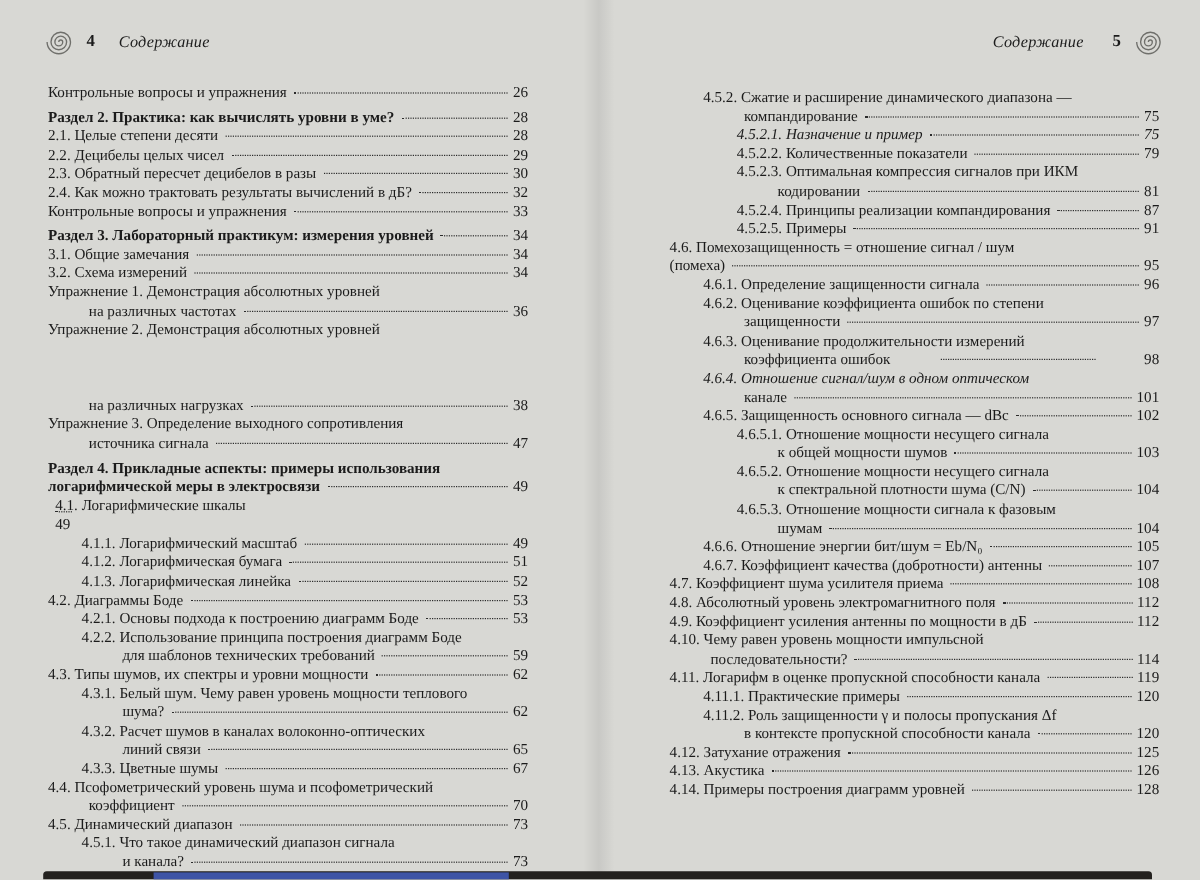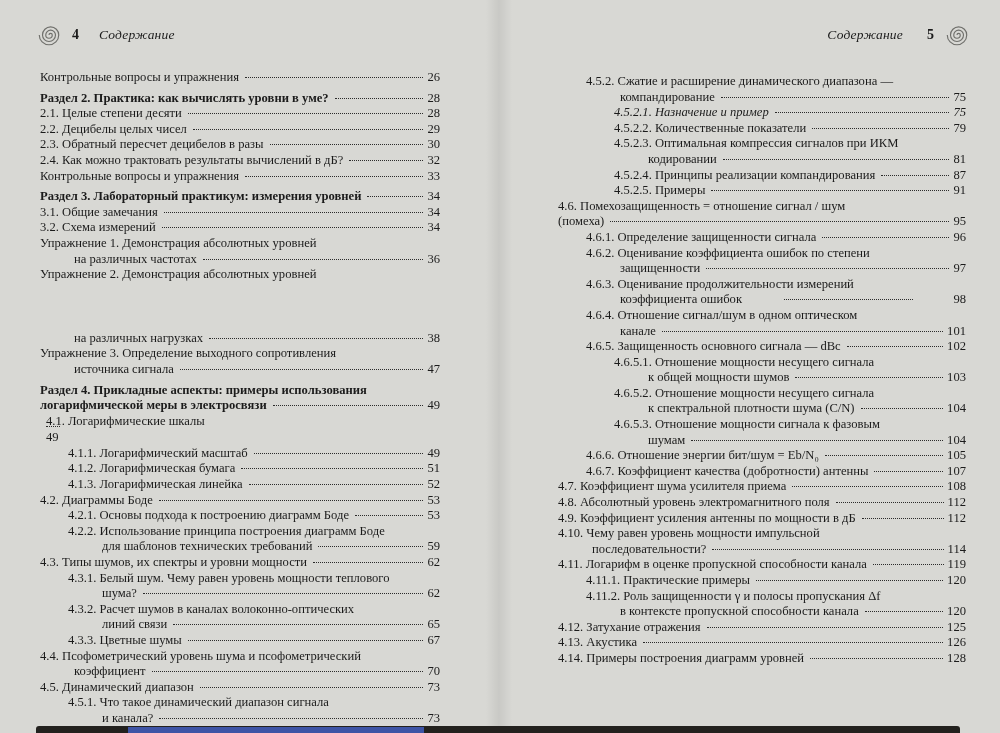--- a/index.html
+++ b/index.html
@@ -395,21 +395,21 @@
       <div class="toc-line" style="padding-left: 28px;">
         <span class="toc-text">4.6.3. Оценивание продолжительности измерений</span>
       </div>
       <div class="toc-line" style="padding-left: 62px; gap: 36px;">
         <span class="toc-text">коэффициента ошибок</span>
         <span class="dots"></span>
         <span class="pg">98</span>
       </div>
     </div>
     <div class="toc-entry">
-      <div class="toc-line" style="padding-left: 28px;">
+      <div class="toc-line" style="padding-left: 28px; font-style: italic;">
         <span class="toc-text">4.6.4. Отношение сигнал/шум в одном оптическом</span>
       </div>
       <div class="toc-line" style="padding-left: 62px;">
         <span class="toc-text">канале</span>
         <span class="dots"></span>
         <span class="pg">101</span>
       </div>
     </div>
     <div class="toc-entry">
       <div class="toc-line" style="padding-left: 28px;">

